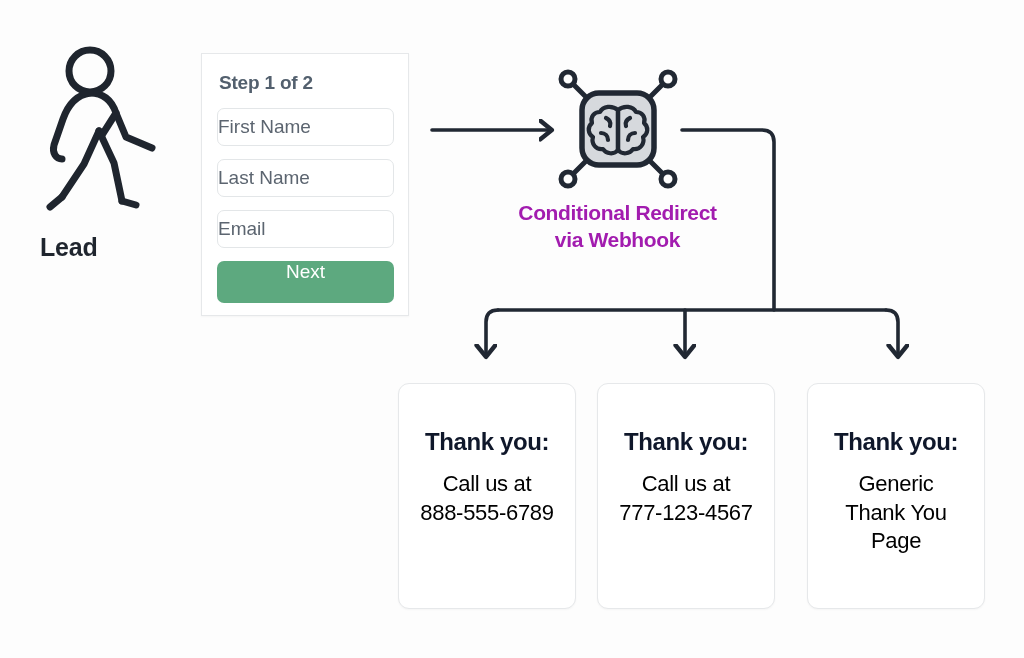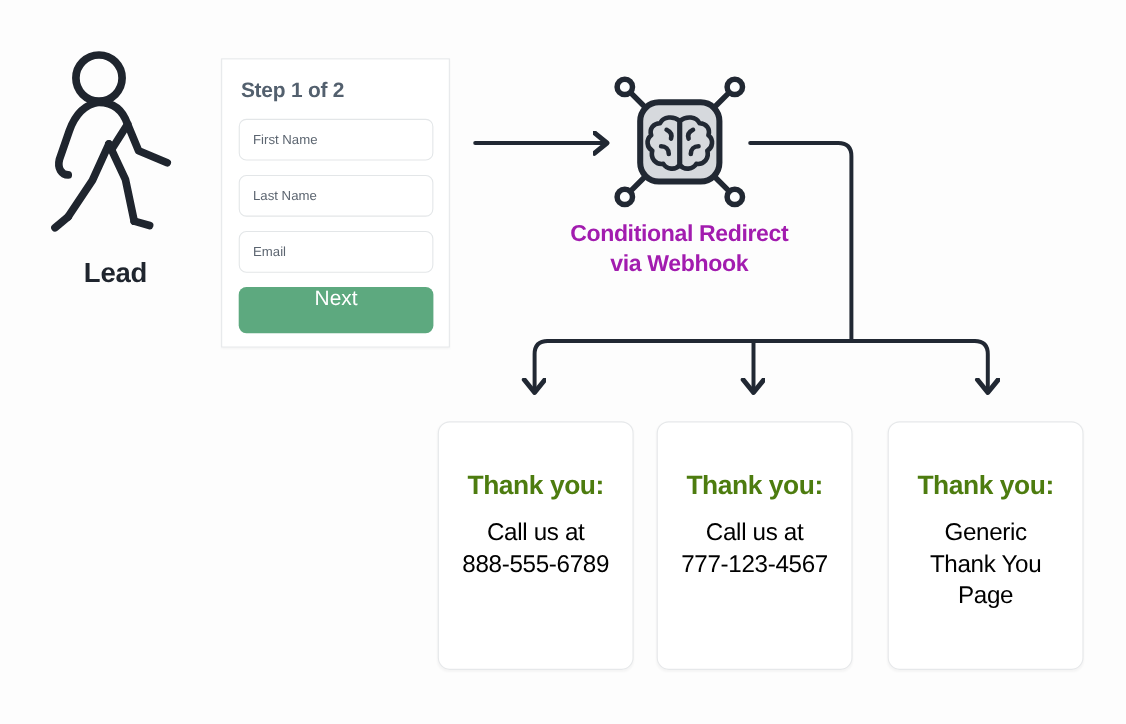--- a/index.html
+++ b/index.html
@@ -19,21 +19,20 @@
     height: 658px;
     background: #fdfdfd;
   }
 
   
   #lead-node {
     position: absolute;
     left: 40px;
     top: 45px;
     width: 130px;
-    text-align: center;
   }
   #lead-node .figure {
     width: 130px;
     height: 180px;
   }
   #lead-label {
     margin-top: 4px;
     font-size: 25px;
     font-weight: bold;
     color: #1f252e;
@@ -64,22 +63,21 @@
   .form-field {
     box-sizing: border-box;
     width: 177px;
     height: 38px;
     background: #ffffff;
     border: 1.5px solid #e3e6e8;
     border-radius: 7px;
     margin-bottom: 13px;
     display: flex;
     align-items: center;
-    padding-left: 12px;
-    font-size: 12px;
+    font-size: 19px;
     color: #5c6570;
   }
   #form-next-button {
     box-sizing: border-box;
     width: 177px;
     height: 42px;
     background: #5da97f;
     border: none;
     border-radius: 7px;
     color: #ffffff;
@@ -137,21 +135,21 @@
     text-align: center;
     box-shadow: 0 1px 2px rgba(0,0,0,0.035);
   }
   #outcome-card-1 { left: 398px; }
   #outcome-card-2 { left: 597px; }
   #outcome-card-3 { left: 807px; }
 
   .outcome-heading {
     font-size: 24px;
     font-weight: bold;
-    color: #4d7c0f;
+    color: #0f172a;
     letter-spacing: -0.4px;
     margin-bottom: 14px;
   }
   .outcome-body {
     font-size: 22px;
     color: #000000;
     line-height: 1.3;
     letter-spacing: -0.3px;
     padding: 0 8px;
   }

